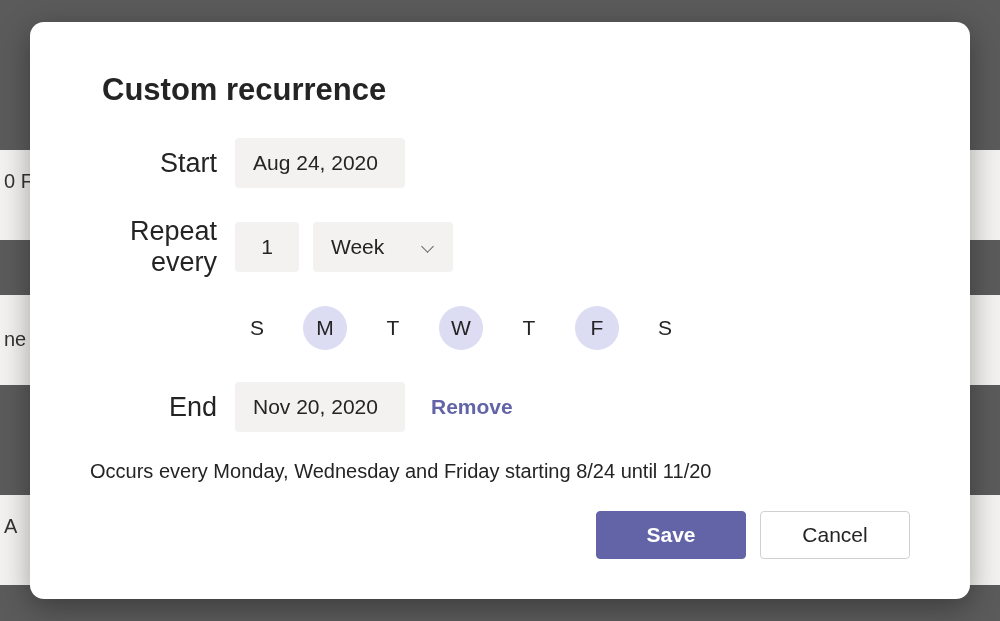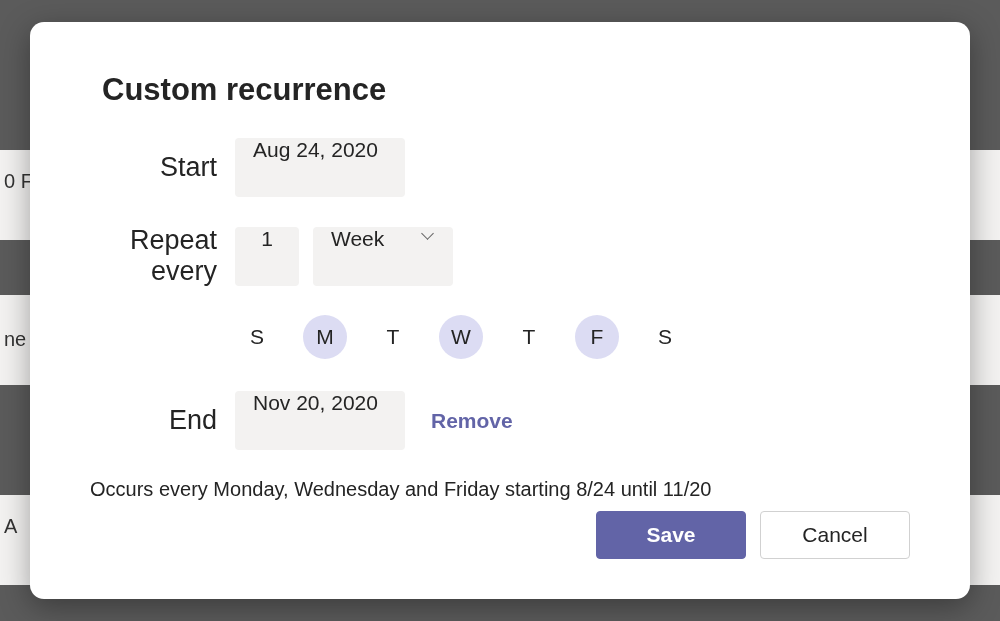--- a/index.html
+++ b/index.html
@@ -57,25 +57,25 @@
     padding-right: 18px;
     font-size: 27px;
     color: #242424;
   }
 
   .field {
     background: #f3f2f1;
     border: none;
     font-size: 21px;
     color: #242424;
-    height: 59px;
+    height: 50px;
     padding: 0 18px;
     border-radius: 4px;
     display: flex;
-    align-items: flex-start;
+    align-items: center;
     font-family: inherit;
   }
   .field.start { width: 170px; }
   .field.num   { width: 64px; justify-content: center; text-align: center; }
   .field.unit  { width: 140px; justify-content: space-between; margin-left: 14px; }
   .field.end   { width: 170px; }
   .field.end input {
     border: none; background: transparent; font: inherit; width: 100%;
     color: #242424; outline: none;
   }

